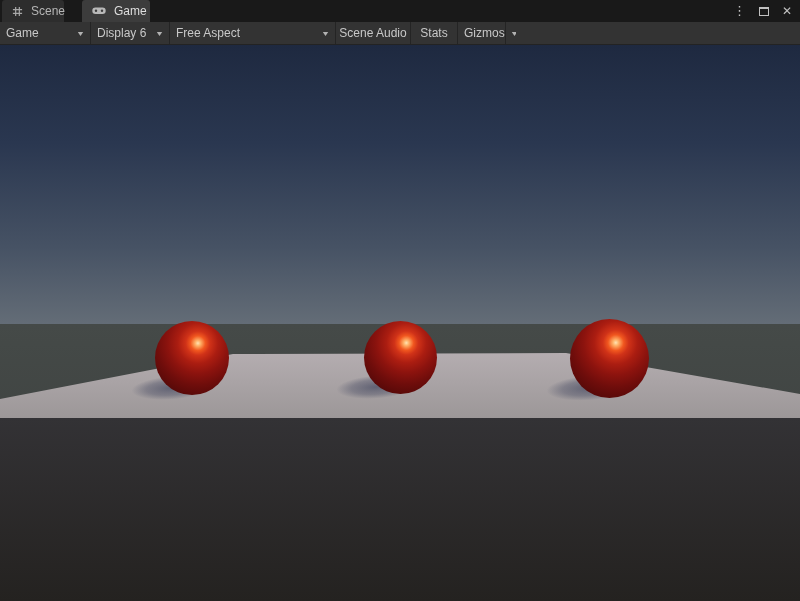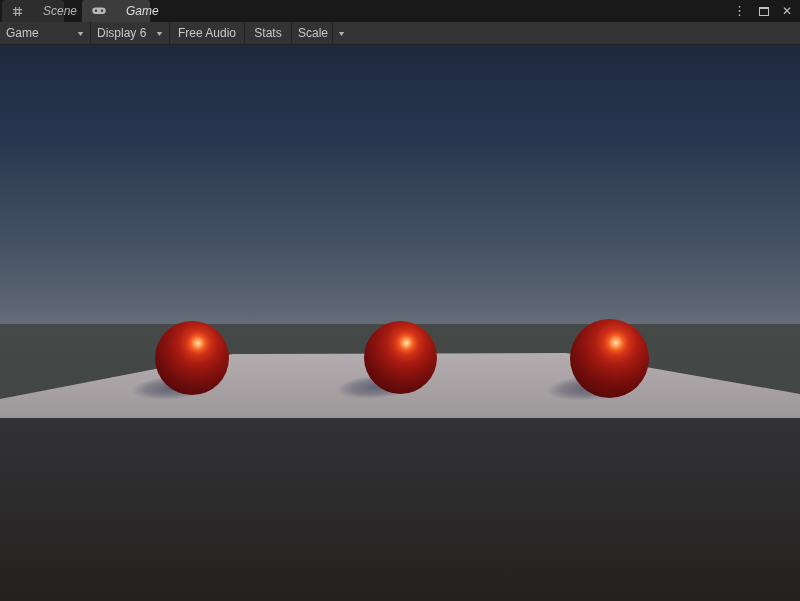--- a/index.html
+++ b/index.html
@@ -8,24 +8,23 @@
     font-family: "Liberation Sans", "DejaVu Sans", sans-serif;
     background: #191919;
     position: relative;
   }
   
   .tabbar {
     height: 22px; background: #191919;
     display: flex; align-items: stretch; position: relative;
   }
   .tab {
-    display: flex; align-items: center; gap: 20px;
+    display: flex; align-items: center; gap: 8px;
     padding: 8px 10px; font-size: 12px; cursor: default;
     border-radius: 3px 3px 0 0;
-    font-style: italic;
   }
   .tab-scene { margin-left: 2px; background: #2d2d2d; color: #b5b5b5; width: 62px; }
   .tab-game  { margin-left: 18px; background: #3c3c3c; color: #dedede; width: 68px; }
   .win-controls {
     position: absolute; right: 8px; top: 0; height: 22px;
     display: flex; align-items: center; gap: 13px; color: #c0c0c0;
   }
   .wc-menu { font-size: 13px; line-height: 22px; }
   .wc-max  { width: 10px; height: 9px; border: 1px solid #c0c0c0; border-top-width: 2px; display: inline-block; }
   .wc-close{ font-size: 12px; line-height: 22px; }
@@ -117,28 +116,32 @@
 
 <div class="toolbar">
   <div class="seg dd seg-game">
     <span>Game</span>
     <span class="arrow">▼</span>
   </div>
   <div class="seg dd seg-display">
     <span>Display 6</span>
     <span class="arrow">▼</span>
   </div>
+  <div class="seg dd seg-aspect">
+    <span>Free Aspect</span>
+    <span class="arrow">▼</span>
+  </div>
   <div class="seg seg-mute">
-    <span>Free Audio</span>
+    <span>Scene Audio</span>
   </div>
   <div class="seg seg-stats">
     <span>Stats</span>
   </div>
   <div class="seg seg-gizmos">
-    <span class="gz-label">Scale</span>
+    <span class="gz-label">Gizmos</span>
     <span class="gz-arrow-box">
       <span class="arrow" style="margin-left:0">▼</span>
     </span>
   </div>
 </div>
 
 <div class="viewport">
   <svg width="800" height="556" viewBox="0 0 800 556">
     <defs>
       <linearGradient id="sky" x1="0" y1="0" x2="0" y2="1">

